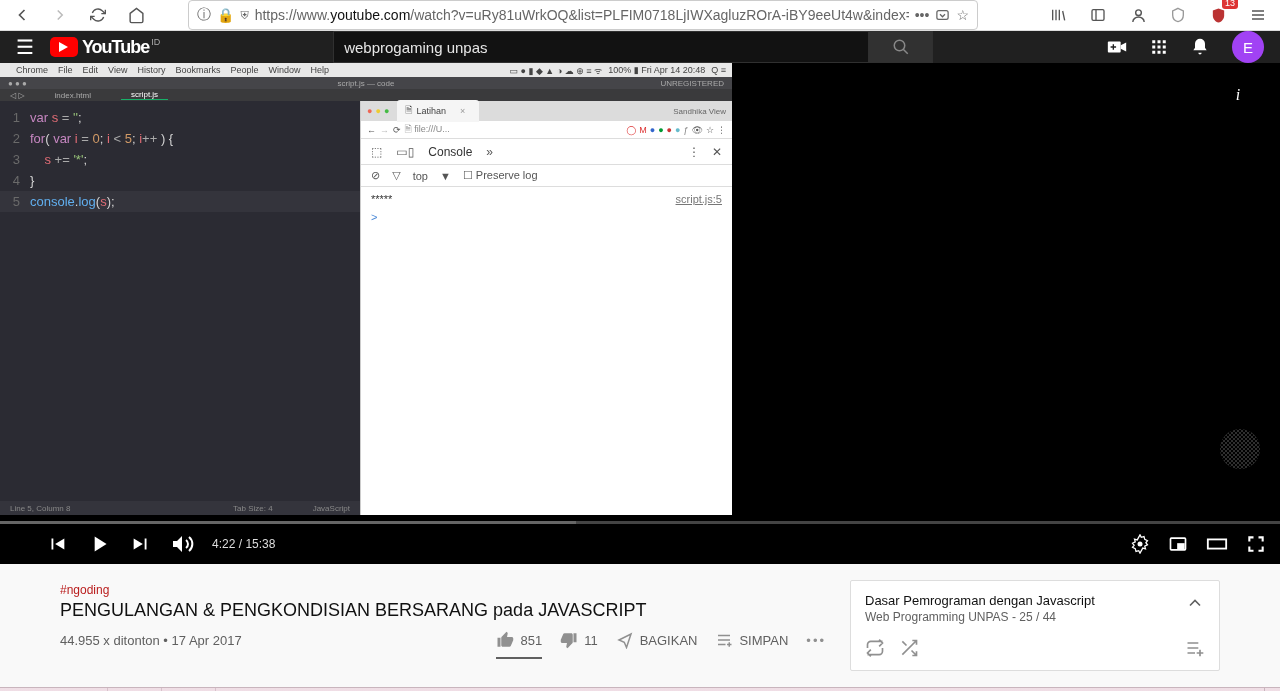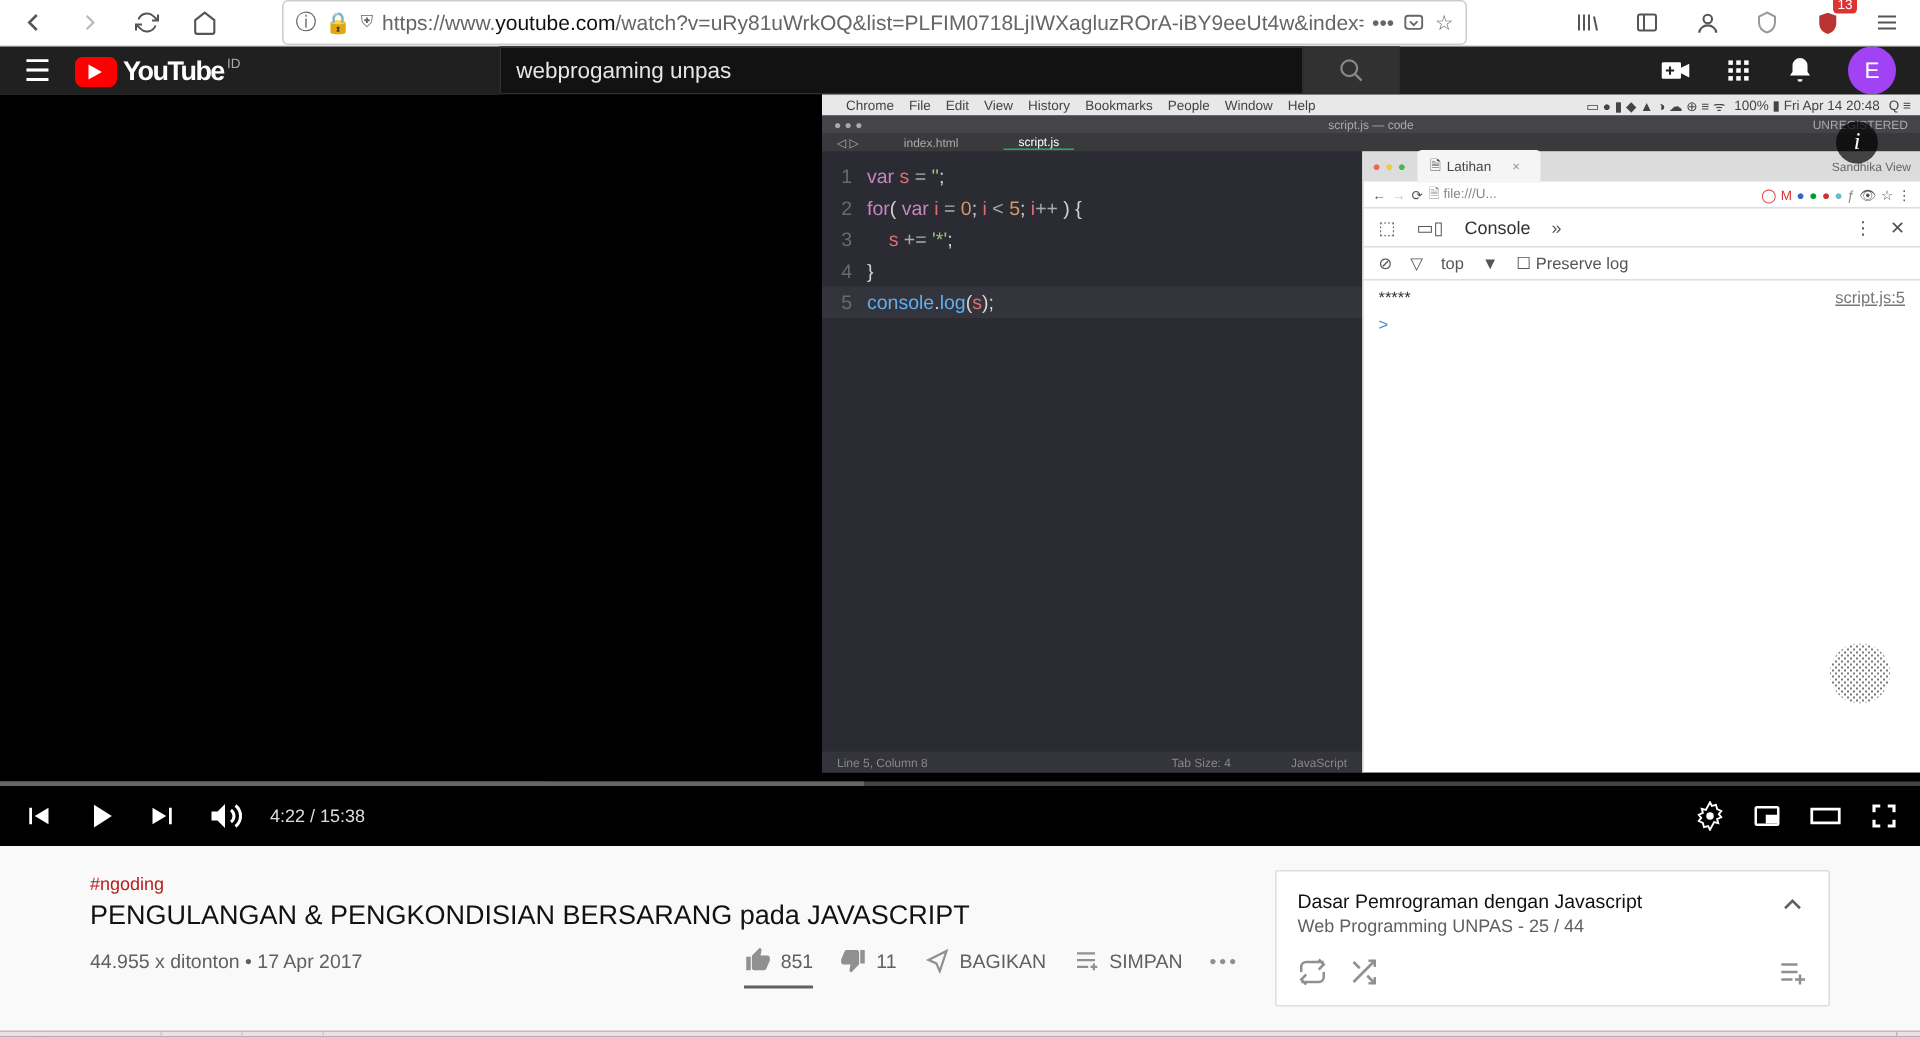--- a/index.html
+++ b/index.html
@@ -13,36 +13,36 @@
 .url-text { flex: 1; font-size: 14px; color: #666; white-space: nowrap; overflow: hidden; }
 .url-host { color: #111; }
 .toolbar-right { display: flex; align-items: center; gap: 12px; margin-left: auto; }
 .ublock-badge { position: relative; }
 .ublock-badge::after { content: attr(data-count); position: absolute; top: -4px; right: -6px; background: #d33; color: #fff; font-size: 9px; padding: 1px 3px; border-radius: 3px; }
 
 
 .yt-masthead { height: 56px; background: #202020; display: flex; align-items: center; padding: 0 16px; }
 .yt-left { display: flex; align-items: center; gap: 16px; }
 .hamburger { color: #fff; font-size: 20px; cursor: pointer; }
-.yt-logo { display: flex; align-items: flex-end; }
+.yt-logo { display: flex; align-items: flex-start; }
 .yt-logo-play { width: 28px; height: 20px; background: #f00; border-radius: 5px; display: flex; align-items: center; justify-content: center; }
 .yt-logo-play::before { content: ''; border-left: 9px solid #fff; border-top: 5px solid transparent; border-bottom: 5px solid transparent; }
 .yt-logo-text { color: #fff; font-weight: bold; font-size: 18px; margin-left: 4px; letter-spacing: -1px; }
 .yt-logo-cc { color: #aaa; font-size: 9px; align-self: flex-start; margin-left: 2px; }
 .yt-center { flex: 1; display: flex; justify-content: center; padding: 0 40px; }
 .yt-search-wrap { display: flex; max-width: 600px; width: 100%; }
 .yt-search { flex: 1; height: 32px; background: #121212; border: 1px solid #303030; color: #e6e6e6; padding: 0 10px; font-size: 15px; }
 .yt-search-btn { width: 64px; height: 32px; background: #313131; border: 1px solid #303030; border-left: none; color: #888; display: flex; align-items: center; justify-content: center; cursor: pointer; }
 .yt-right { display: flex; align-items: center; gap: 22px; }
 .yt-icon { color: #fff; font-size: 18px; cursor: pointer; }
 .yt-avatar { width: 32px; height: 32px; border-radius: 50%; background: #a142f4; color: #fff; display: flex; align-items: center; justify-content: center; font-size: 15px; cursor: pointer; }
 
 
 .player-wrap { background: #000; position: relative; }
-.player { height: 458px; background: #000; position: relative; display: flex; justify-content: flex-end; }
+.player { height: 458px; background: #000; position: relative; display: flex; justify-content: flex-start; }
 
 
 .video-frame { width: 732px; height: 452px; background: #2d2d30; display: flex; flex-direction: column; font-family: Menlo, Monaco, monospace; font-size: 11px; position: relative; }
 .mac-menubar { height: 14px; background: #e8e8e8; display: flex; align-items: center; padding: 0 6px; gap: 10px; color: #444; font-size: 9px; }
 .mac-menubar .right { margin-left: auto; display: flex; gap: 6px; align-items: center; }
 .editor-tabs { height: 12px; background: #3a3a3c; display: flex; align-items: center; font-size: 8px; color: #aaa; padding: 0 10px; gap: 30px; }
 .editor-tab.active { color: #fff; }
 .editor-body { flex: 1; display: flex; }
 .code-panel { width: 360px; background: #2b2b33; display: flex; flex-direction: column; }
 .code-lines { flex: 1; padding: 6px 0; }
@@ -75,21 +75,21 @@
 .console-row .src { color: #777; text-decoration: underline; }
 .console-prompt { color: #4a88d6; padding-top: 4px; }
 
 .video-info-overlay { position: absolute; top: 18px; right: 28px; width: 28px; height: 28px; background: rgba(0,0,0,.7); border-radius: 50%; color: #fff; display: flex; align-items: center; justify-content: center; font-family: serif; font-style: italic; cursor: pointer; }
 .channel-watermark { position: absolute; bottom: 52px; right: 20px; width: 40px; height: 40px; background: radial-gradient(circle,#444 1px,transparent 1px),radial-gradient(circle,#444 1px,transparent 1px); background-size: 4px 4px; background-position: 0 0, 2px 2px; opacity: .7; border-radius: 50%; }
 
 
 .progress-bar { height: 3px; background: #444; position: relative; }
 .progress-played { height: 100%; background: #f00; }
 .progress-loaded { position: absolute; left: 0; top: 0; height: 100%; background: #666; width: 45%; }
-.controls { height: 40px; display: flex; align-items: center; padding: 0 14px; gap: 18px; color: #fff; }
+.controls { height: 40px; display: flex; align-items: center; padding: 0 14px; gap: 18px; color: #fff; margin-left: 32px; }
 .ctrl-btn { cursor: pointer; display: flex; align-items: center; }
 .time-disp { font-size: 12px; color: #ddd; }
 .controls-right { margin-left: auto; display: flex; gap: 18px; align-items: center; }
 
 
 .below-player { display: flex; padding: 16px 60px; gap: 24px; }
 .video-meta { flex: 1; }
 .hashtag { color: #b91c1c; font-size: 12px; }
 .video-title { font-size: 18px; font-weight: 400; color: #111; margin-top: 2px; }
 .meta-row { display: flex; align-items: center; margin-top: 10px; color: #606060; font-size: 13px; }

